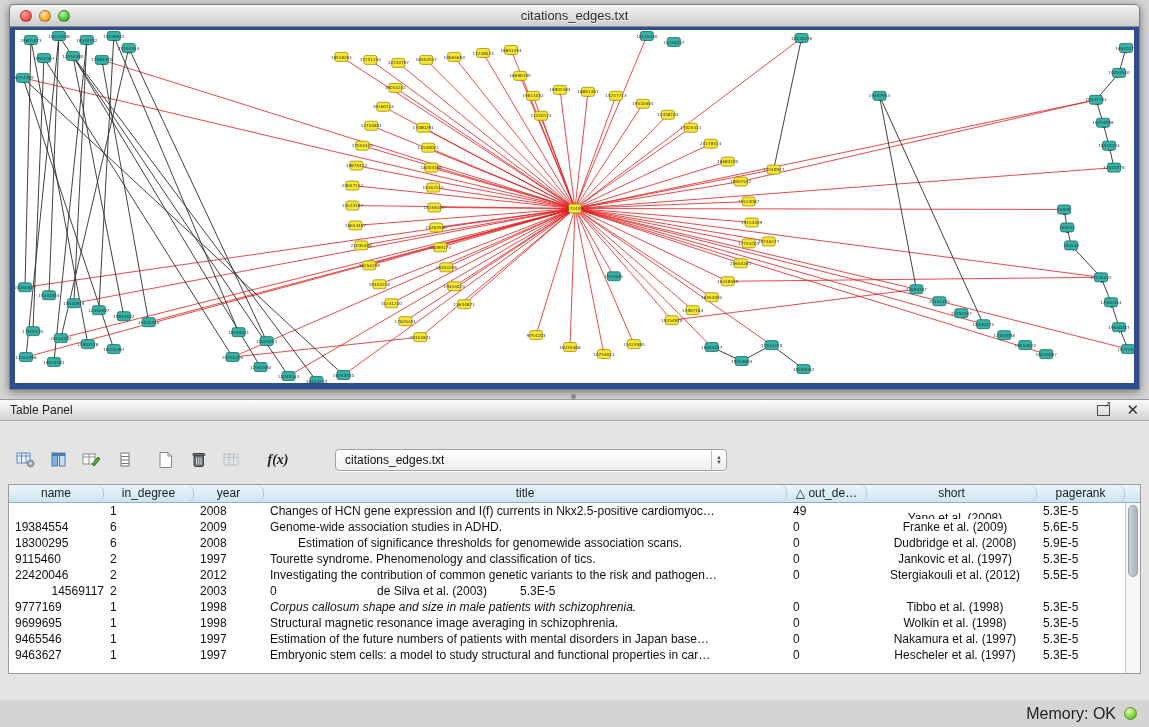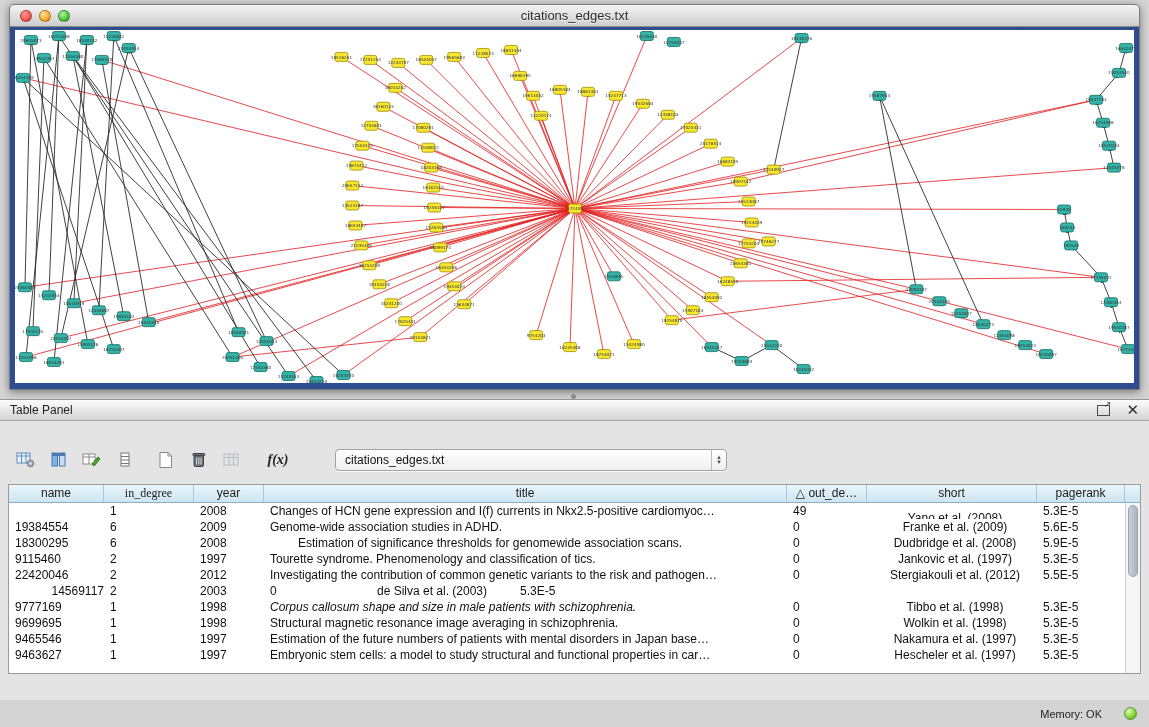--- a/index.html
+++ b/index.html
@@ -53,42 +53,42 @@
   .combo .stepper { width:15px; align-self:stretch; border-left:1px solid #bdbdbd;
     display:flex; flex-direction:column; align-items:center; justify-content:center;
     font-size:6px; line-height:5px; color:#555; }
 
   
   .table-box { position:absolute; top:84px; left:8px; right:8px; height:190px;
     background:#ffffff; border:1px solid #9b9b9b; overflow:hidden; }
   .thead { display:flex; height:18px; background:linear-gradient(#eaf5fc,#cde5f2);
     border-bottom:1px solid #8fb0c4; padding-right:15px; }
   .th { font-size:12px; color:#1c1c1c; text-align:center; line-height:17px;
-    border-right:1px solid #aac6d8; overflow:hidden; white-space:nowrap; flex:0 0 auto; }
+    border-right:1px solid #aac6d8; overflow:hidden; white-space:nowrap; flex:0 0 auto;border-radius:7px; }
   .tbody { }
   .tr { display:flex; height:16px; padding-right:15px; }
   .td { font-size:12px; color:#101010; line-height:16px; padding-left:6px;
     overflow:hidden; white-space:nowrap; flex:0 0 auto; }
   .vscroll { position:absolute; top:18px; right:0; bottom:0; width:15px;
     background:#f6f6f6; border-left:1px solid #cfcfcf; }
   .vthumb { position:absolute; top:2px; left:2px; width:10px; height:72px;
     border-radius:6px; background:linear-gradient(90deg,#c9d0da,#a9b4c2); border:1px solid #97a1ae; }
 
   
   .tabs-row { position:absolute; top:277px; left:0; right:0; display:flex; justify-content:center; }
   .tab { font-size:12px; color:#1b1b1b; padding:2px 13px; background:linear-gradient(#fdfdfd,#e8e8e8);
     border:1px solid #8d8d8d; border-left-width:0; line-height:14px; }
   .tab:first-child { border-left-width:1px; border-radius:4px 0 0 4px; }
   .tab:last-child { border-radius:0 4px 4px 0; }
   .tab.active { background:linear-gradient(#8a8a8a,#5f5f5f); color:#ffffff; }
 
   
   .statusbar { position:absolute; left:0; top:700px; width:1149px; height:27px;
     background:#d4d4d4; display:flex; align-items:center; justify-content:flex-end; padding-right:12px; }
-  .statusbar .mem-label { font-size:11px; color:#222; margin-right:22px; }
+  .statusbar .mem-label { font-size:16px; color:#222; margin-right:8px; }
   .mem-orb { width:13px; height:13px; border-radius:50%; border:1px solid #5d8f42;
     background:radial-gradient(circle at 35% 30%, #e2ffb4, #7cd42e 60%, #3f9a10); }
 </style>
 </head>
 <body>
 
 <div class="desktop">
 
   <div class="net-window">
     <div class="titlebar">
@@ -769,21 +769,21 @@
         <span class="stepper">
             <span>▲</span>
             <span>▼</span>
           </span>
       </div>
     </div>
 
     <div class="table-box">
       <div class="thead">
           <div class="th" style="width: 95px;">name</div>
-          <div class="th" style="width: 90px; font-family: Liberation Serif, serif;">in_degree</div>
+          <div class="th" style="width: 90px;">in_degree</div>
           <div class="th" style="width: 70px;">year</div>
           <div class="th" style="flex: 1 1 auto;">title</div>
           <div class="th" style="width: 80px;">△ out_de…</div>
           <div class="th" style="width: 170px;">short</div>
           <div class="th" style="width: 88px;">pagerank</div>
         </div>
       <div class="tbody">
           <div class="tr">
             <div class="td" style="width: 95px; text-align: left; margin-top: 48px;">18724007</div>
             <div class="td" style="width: 90px; text-align: left;">1</div>

